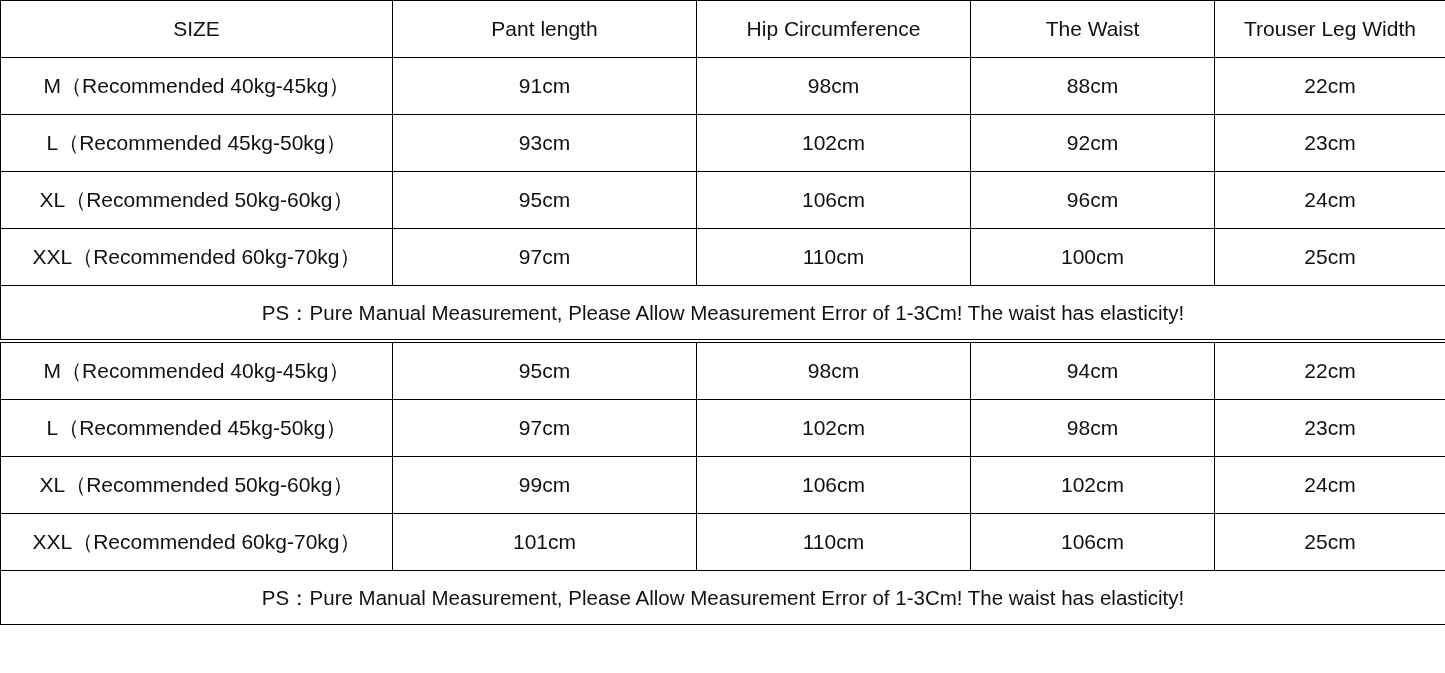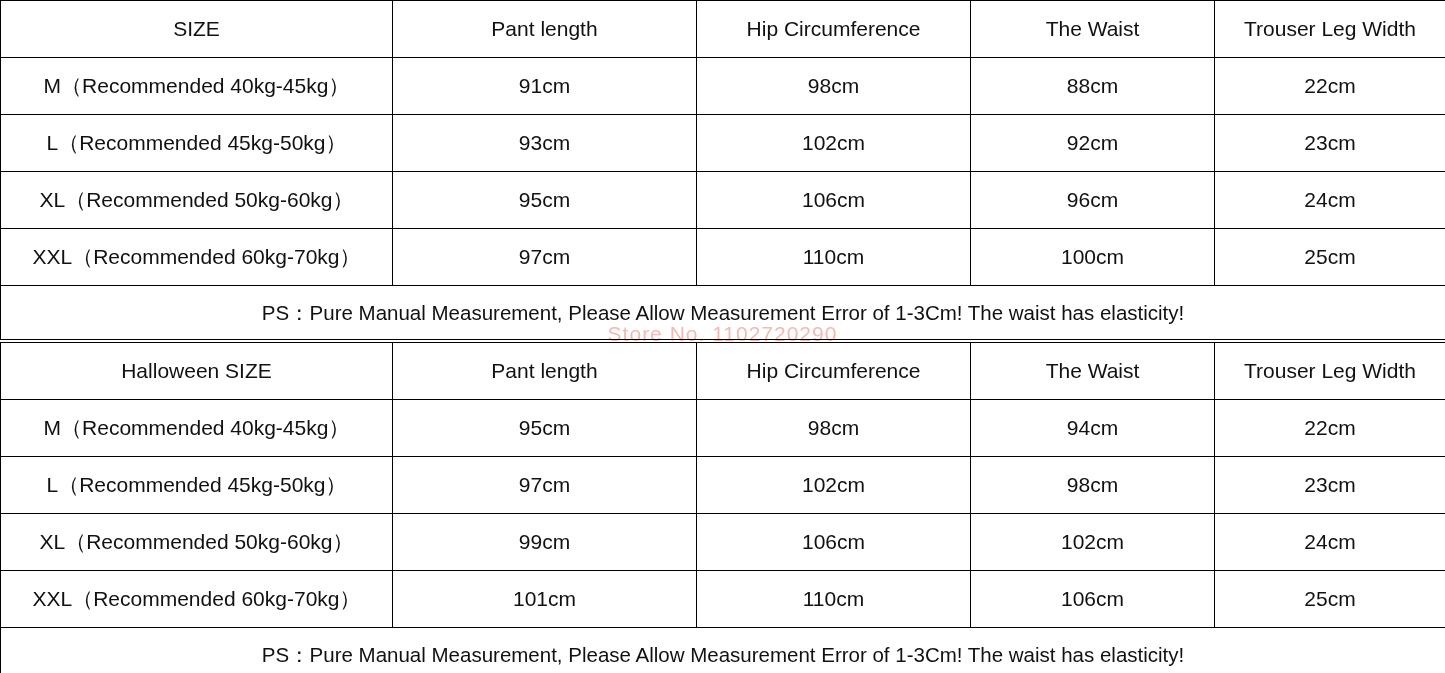--- a/index.html
+++ b/index.html
@@ -67,21 +67,20 @@
     width: 1445px;
     background: #ffffff;
   }
   .table-block { position: relative; }
 </style>
 </head>
 <body>
 
 <div class="page">
 
-  <div class="watermark">Store No. 1102720290</div>
 
   <div class="table-block">
     <table class="size-table">
       <colgroup>
         <col class="col-size">
           <col class="col-pant">
           <col class="col-hip">
           <col class="col-waist">
           <col class="col-leg">
       </colgroup>
@@ -134,27 +133,20 @@
     <table class="size-table">
       <colgroup>
         <col class="col-size">
           <col class="col-pant">
           <col class="col-hip">
           <col class="col-waist">
           <col class="col-leg">
       </colgroup>
       <tbody>
         <tr>
-          <td>Halloween SIZE</td>
-          <td>Pant length</td>
-          <td>Hip Circumference</td>
-          <td>The Waist</td>
-          <td>Trouser Leg Width</td>
-        </tr>
-        <tr>
           <td>M（Recommended 40kg-45kg）</td>
           <td>95cm</td>
           <td>98cm</td>
           <td>94cm</td>
           <td>22cm</td>
         </tr>
         <tr>
           <td>L（Recommended 45kg-50kg）</td>
           <td>97cm</td>
           <td>102cm</td>

